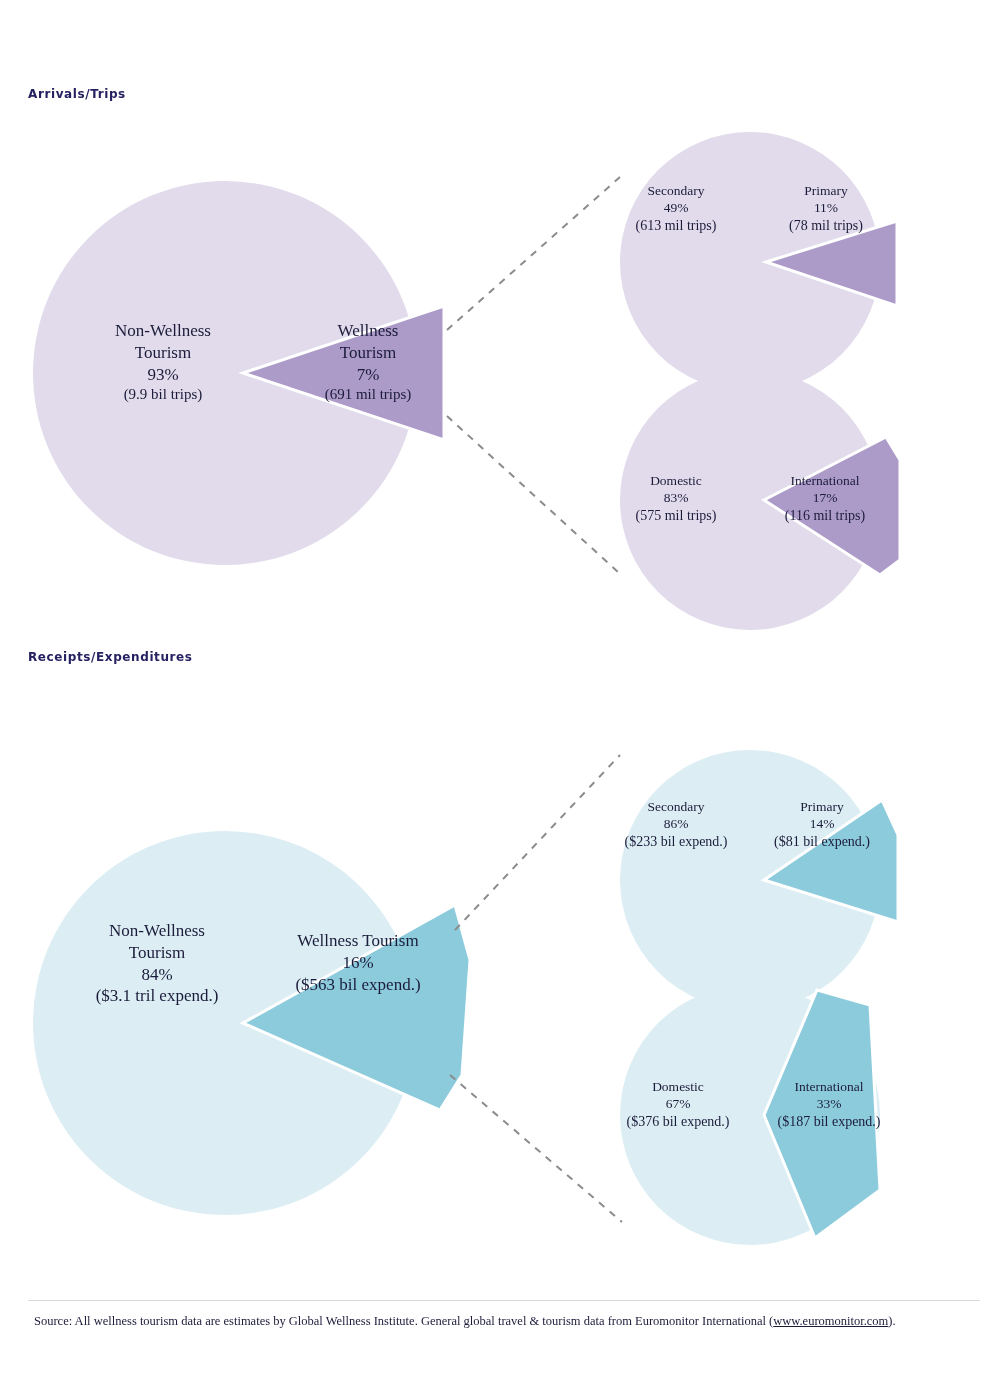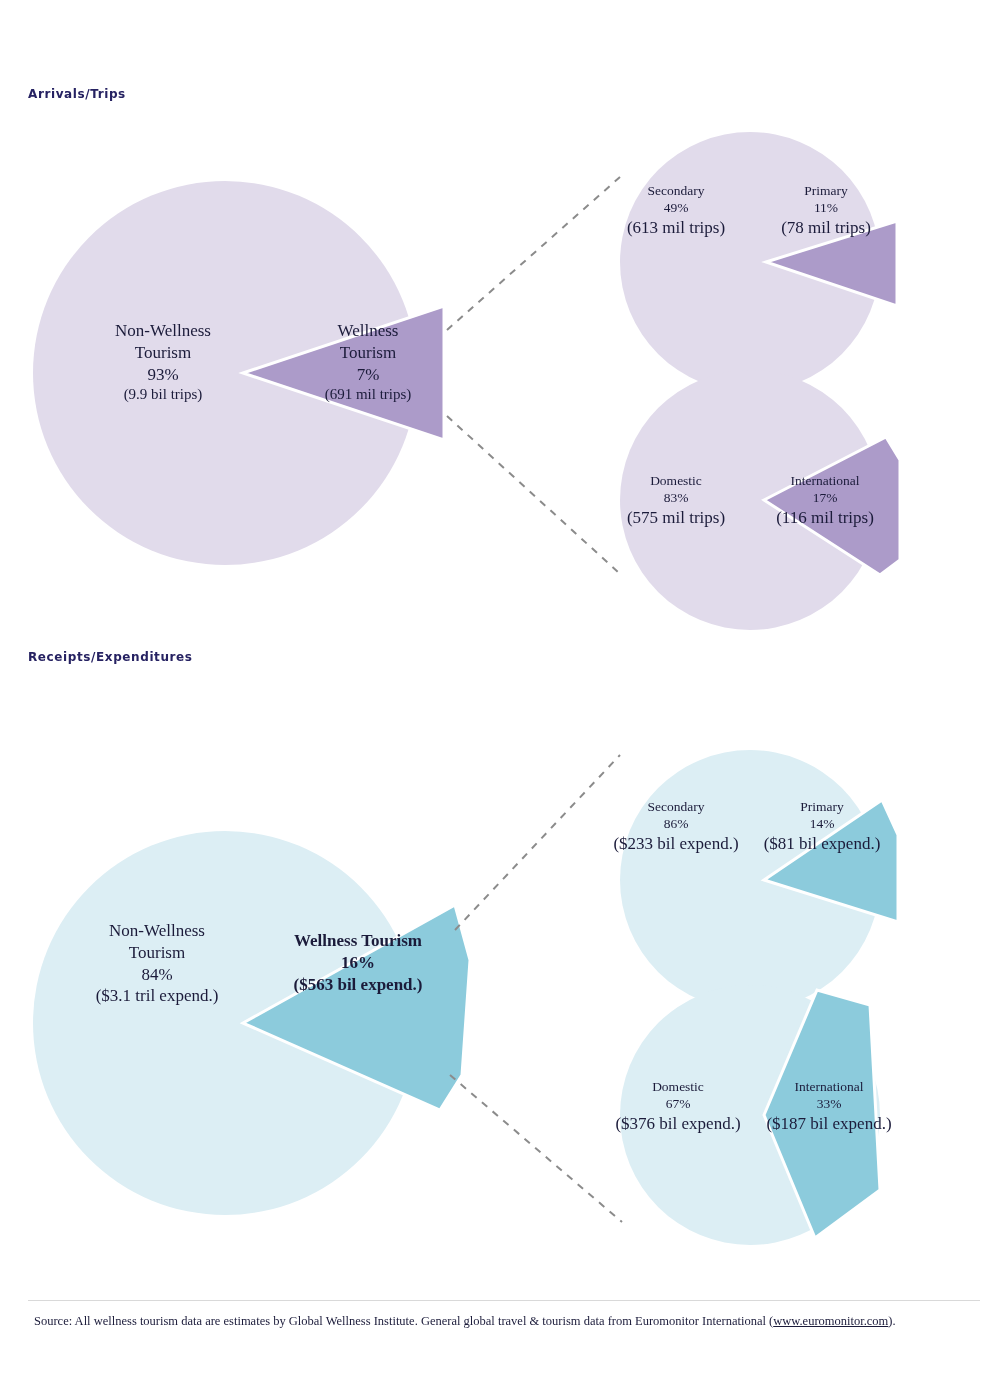--- a/index.html
+++ b/index.html
@@ -54,21 +54,21 @@
     text-align: center;
     color: #1b1b3a;
     font-family: "Liberation Serif", "DejaVu Serif", serif;
     line-height: 1.28;
     white-space: nowrap;
   }
   .pie-label .ln { display: block; }
   .lbl-big   { font-size: 17px; }
   .lbl-mid   { font-size: 15px; }
   .lbl-small { font-size: 13.5px; }
-  .lbl-tiny  { font-size: 17px; }
+  .lbl-tiny  { font-size: 14px; }
 
   .source {
     position: absolute;
     left: 34px;
     top: 1312px;
     width: 940px;
     font-family: "Liberation Serif", "DejaVu Serif", serif;
     font-size: 12.5px;
     color: #1b1b3a;
     line-height: 1.55;
@@ -174,21 +174,21 @@
     <span class="ln lbl-tiny">(116 mil trips)</span>
   </div>
 
   <div class="pie-label lbl-big" style="left:44px; top:920px; width:226px;">
     <span class="ln">Non-Wellness</span>
     <span class="ln">Tourism</span>
     <span class="ln">84%</span>
     <span class="ln">($3.1 tril expend.)</span>
   </div>
 
-  <div class="pie-label lbl-big" style="left:258px; top:930px; width:200px;font-weight:bold;">
+  <div class="pie-label lbl-big" style="left:258px; top:930px; width:200px;">
     <span class="ln">Wellness Tourism</span>
     <span class="ln">16%</span>
     <span class="ln">($563 bil expend.)</span>
   </div>
 
   <div class="pie-label lbl-small" style="left:608px; top:798px; width:136px;">
     <span class="ln">Secondary</span>
     <span class="ln">86%</span>
     <span class="ln lbl-tiny">($233 bil expend.)</span>
   </div>

